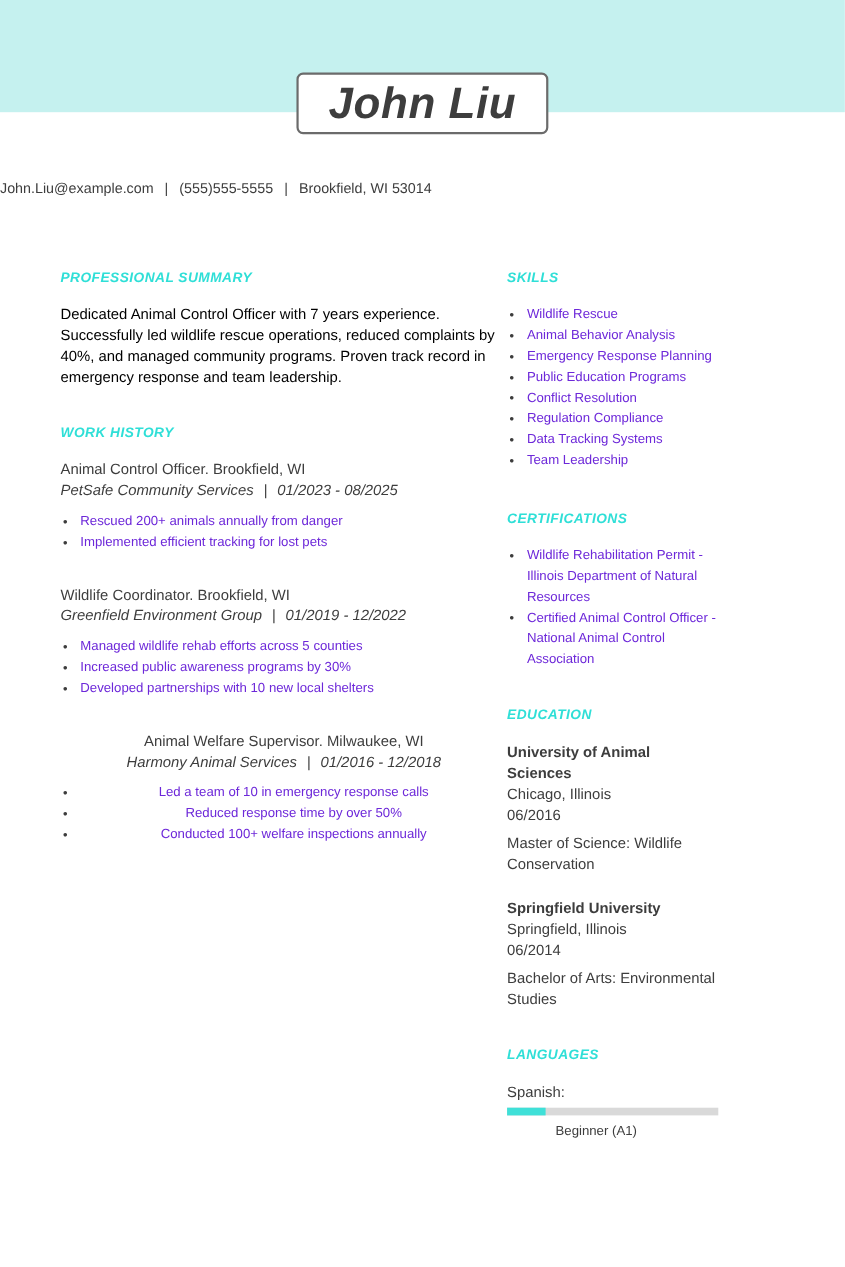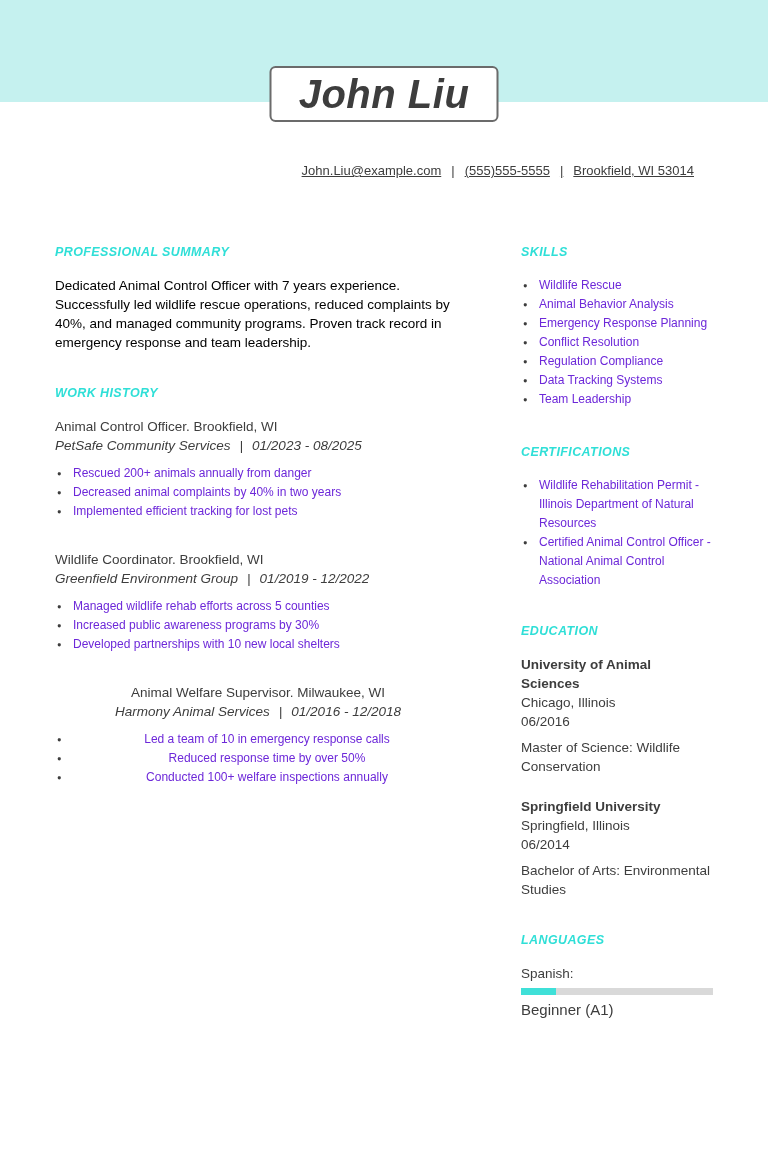--- a/index.html
+++ b/index.html
@@ -29,28 +29,28 @@
     display: flex; align-items: center; justify-content: center;
   }
   .name-box .name {
     font-size: 40px; font-weight: bold; font-style: italic;
     color: #3d3d3d; letter-spacing: 0.5px; white-space: nowrap;
   }
 
   
   .contact {
     position: absolute; left: 0; top: 163px; width: 694px;
-    text-align: right; font-size: 13px; color: #3d3d3d; text-decoration: underline;
+    text-align: left; font-size: 13px; color: #3d3d3d;
   }
   .contact .sep { margin: 0 10px; color: #3d3d3d; }
 
   
   .content {
     position: absolute; left: 55px; top: 245px; width: 658px;
-    display: flex; gap: 60px;
+    display: flex; 
   }
   .col-left  { width: 406px; flex: none; }
   .col-right { width: 192px; flex: none; }
 
   .section-heading {
     color: #2fdfd7;
     font-size: 12.5px; font-weight: bold; font-style: italic;
     letter-spacing: 0.4px;
     margin-bottom: 17px;
     text-transform: uppercase;
@@ -90,21 +90,21 @@
   
   .lang-name { font-size: 13.5px; line-height: 19px; }
   .lang-bar {
     width: 192px; height: 7px; background: #d9d9d9;
     margin: 5px 0 5px 0; position: relative;
   }
   .lang-bar-fill {
     position: absolute; left: 0; top: 0; bottom: 0;
     background: #3fe0d8;
   }
-  .lang-level { font-size: 15px; line-height: 19px; }
+  .lang-level { font-size: 12px; line-height: 19px; margin-left: 44px; }
 </style>
 </head>
 <body>
 
 <div class="page">
 
   <div class="band"></div>
 
   <div class="name-box">
     <span class="name">John Liu</span>
@@ -130,21 +130,20 @@
 
         <div class="job">
           <div class="job-title-line">
             <span class="job-title">Animal Control Officer</span><span>. Brookfield, WI</span>
           </div>
           <div class="job-sub">
             <span>PetSafe Community Services</span><span class="sep">|</span><span>01/2023 - 08/2025</span>
           </div>
           <ul class="bullets">
             <li>Rescued 200+ animals annually from danger</li>
-            <li>Decreased animal complaints by 40% in two years</li>
             <li>Implemented efficient tracking for lost pets</li>
           </ul>
         </div>
 
         <div class="job">
           <div class="job-title-line">
             <span class="job-title">Wildlife Coordinator</span><span>. Brookfield, WI</span>
           </div>
           <div class="job-sub">
             <span>Greenfield Environment Group</span><span class="sep">|</span><span>01/2019 - 12/2022</span>
@@ -174,20 +173,21 @@
     </div>
 
     <div class="col-right">
 
       <div class="section">
         <div class="section-heading">SKILLS</div>
         <ul class="bullets" style="margin-top:0;">
           <li>Wildlife Rescue</li>
           <li>Animal Behavior Analysis</li>
           <li>Emergency Response Planning</li>
+          <li>Public Education Programs</li>
           <li>Conflict Resolution</li>
           <li>Regulation Compliance</li>
           <li>Data Tracking Systems</li>
           <li>Team Leadership</li>
         </ul>
       </div>
 
       <div class="gap-36"></div>
 
       <div class="section">

